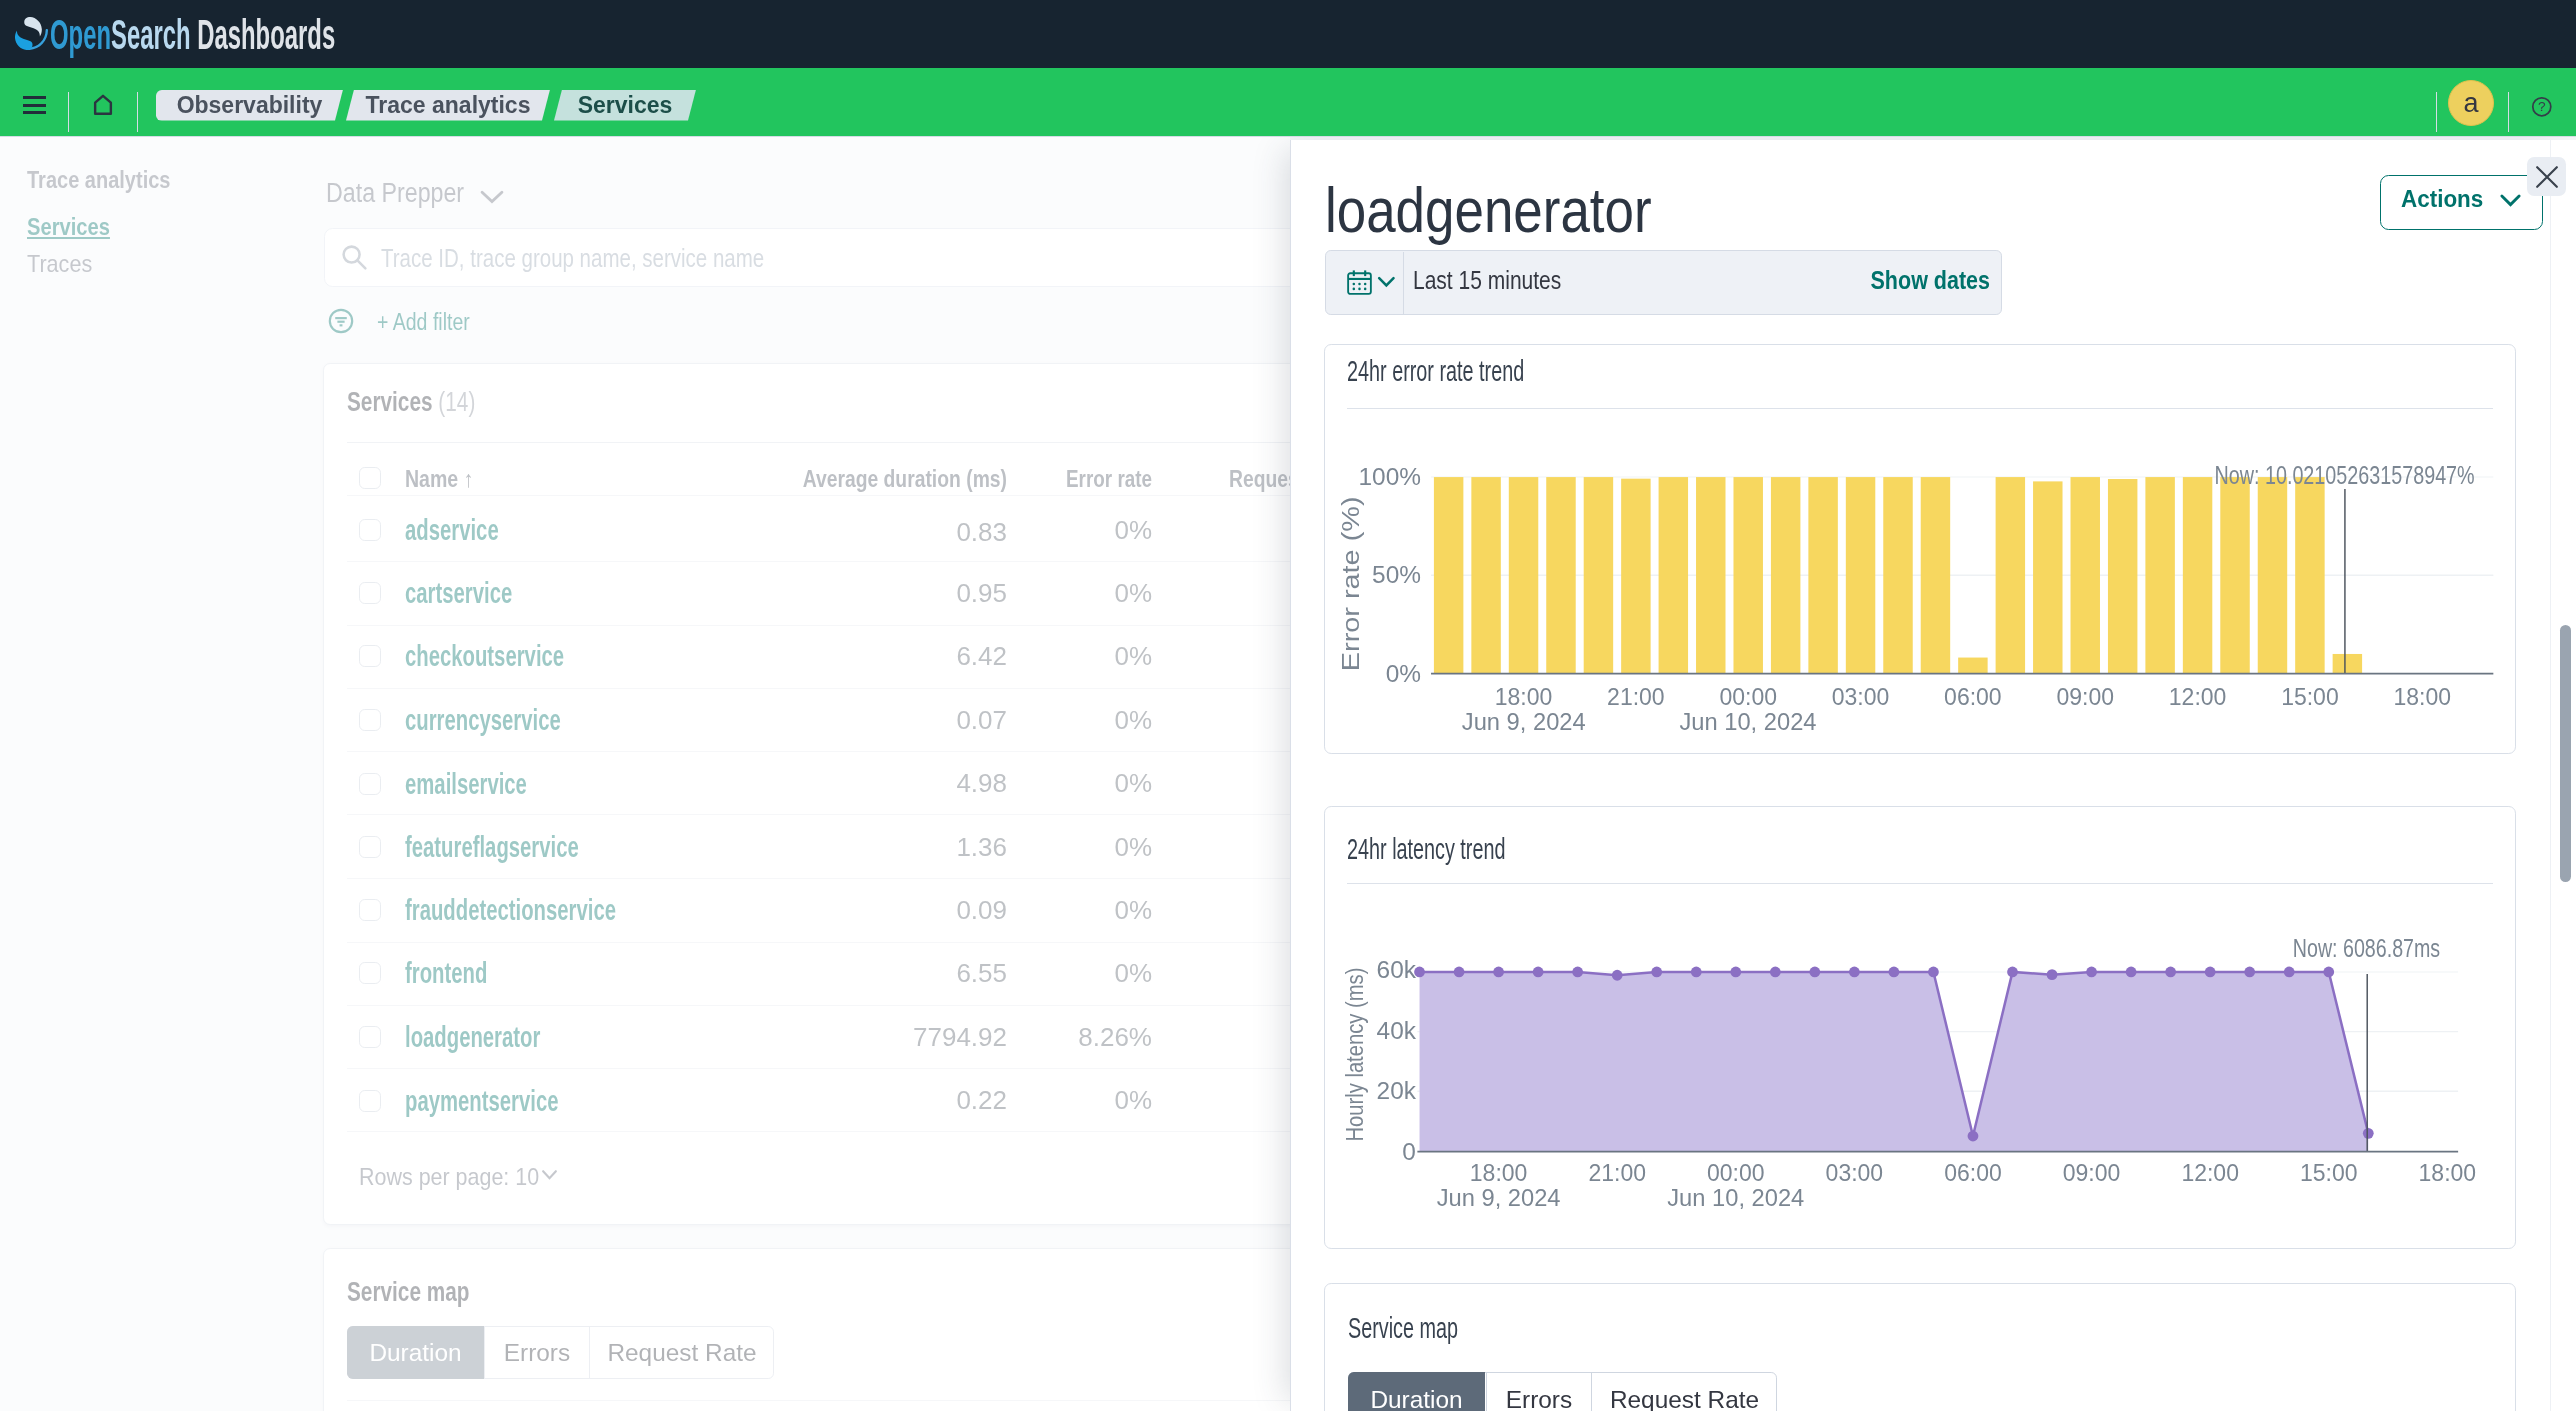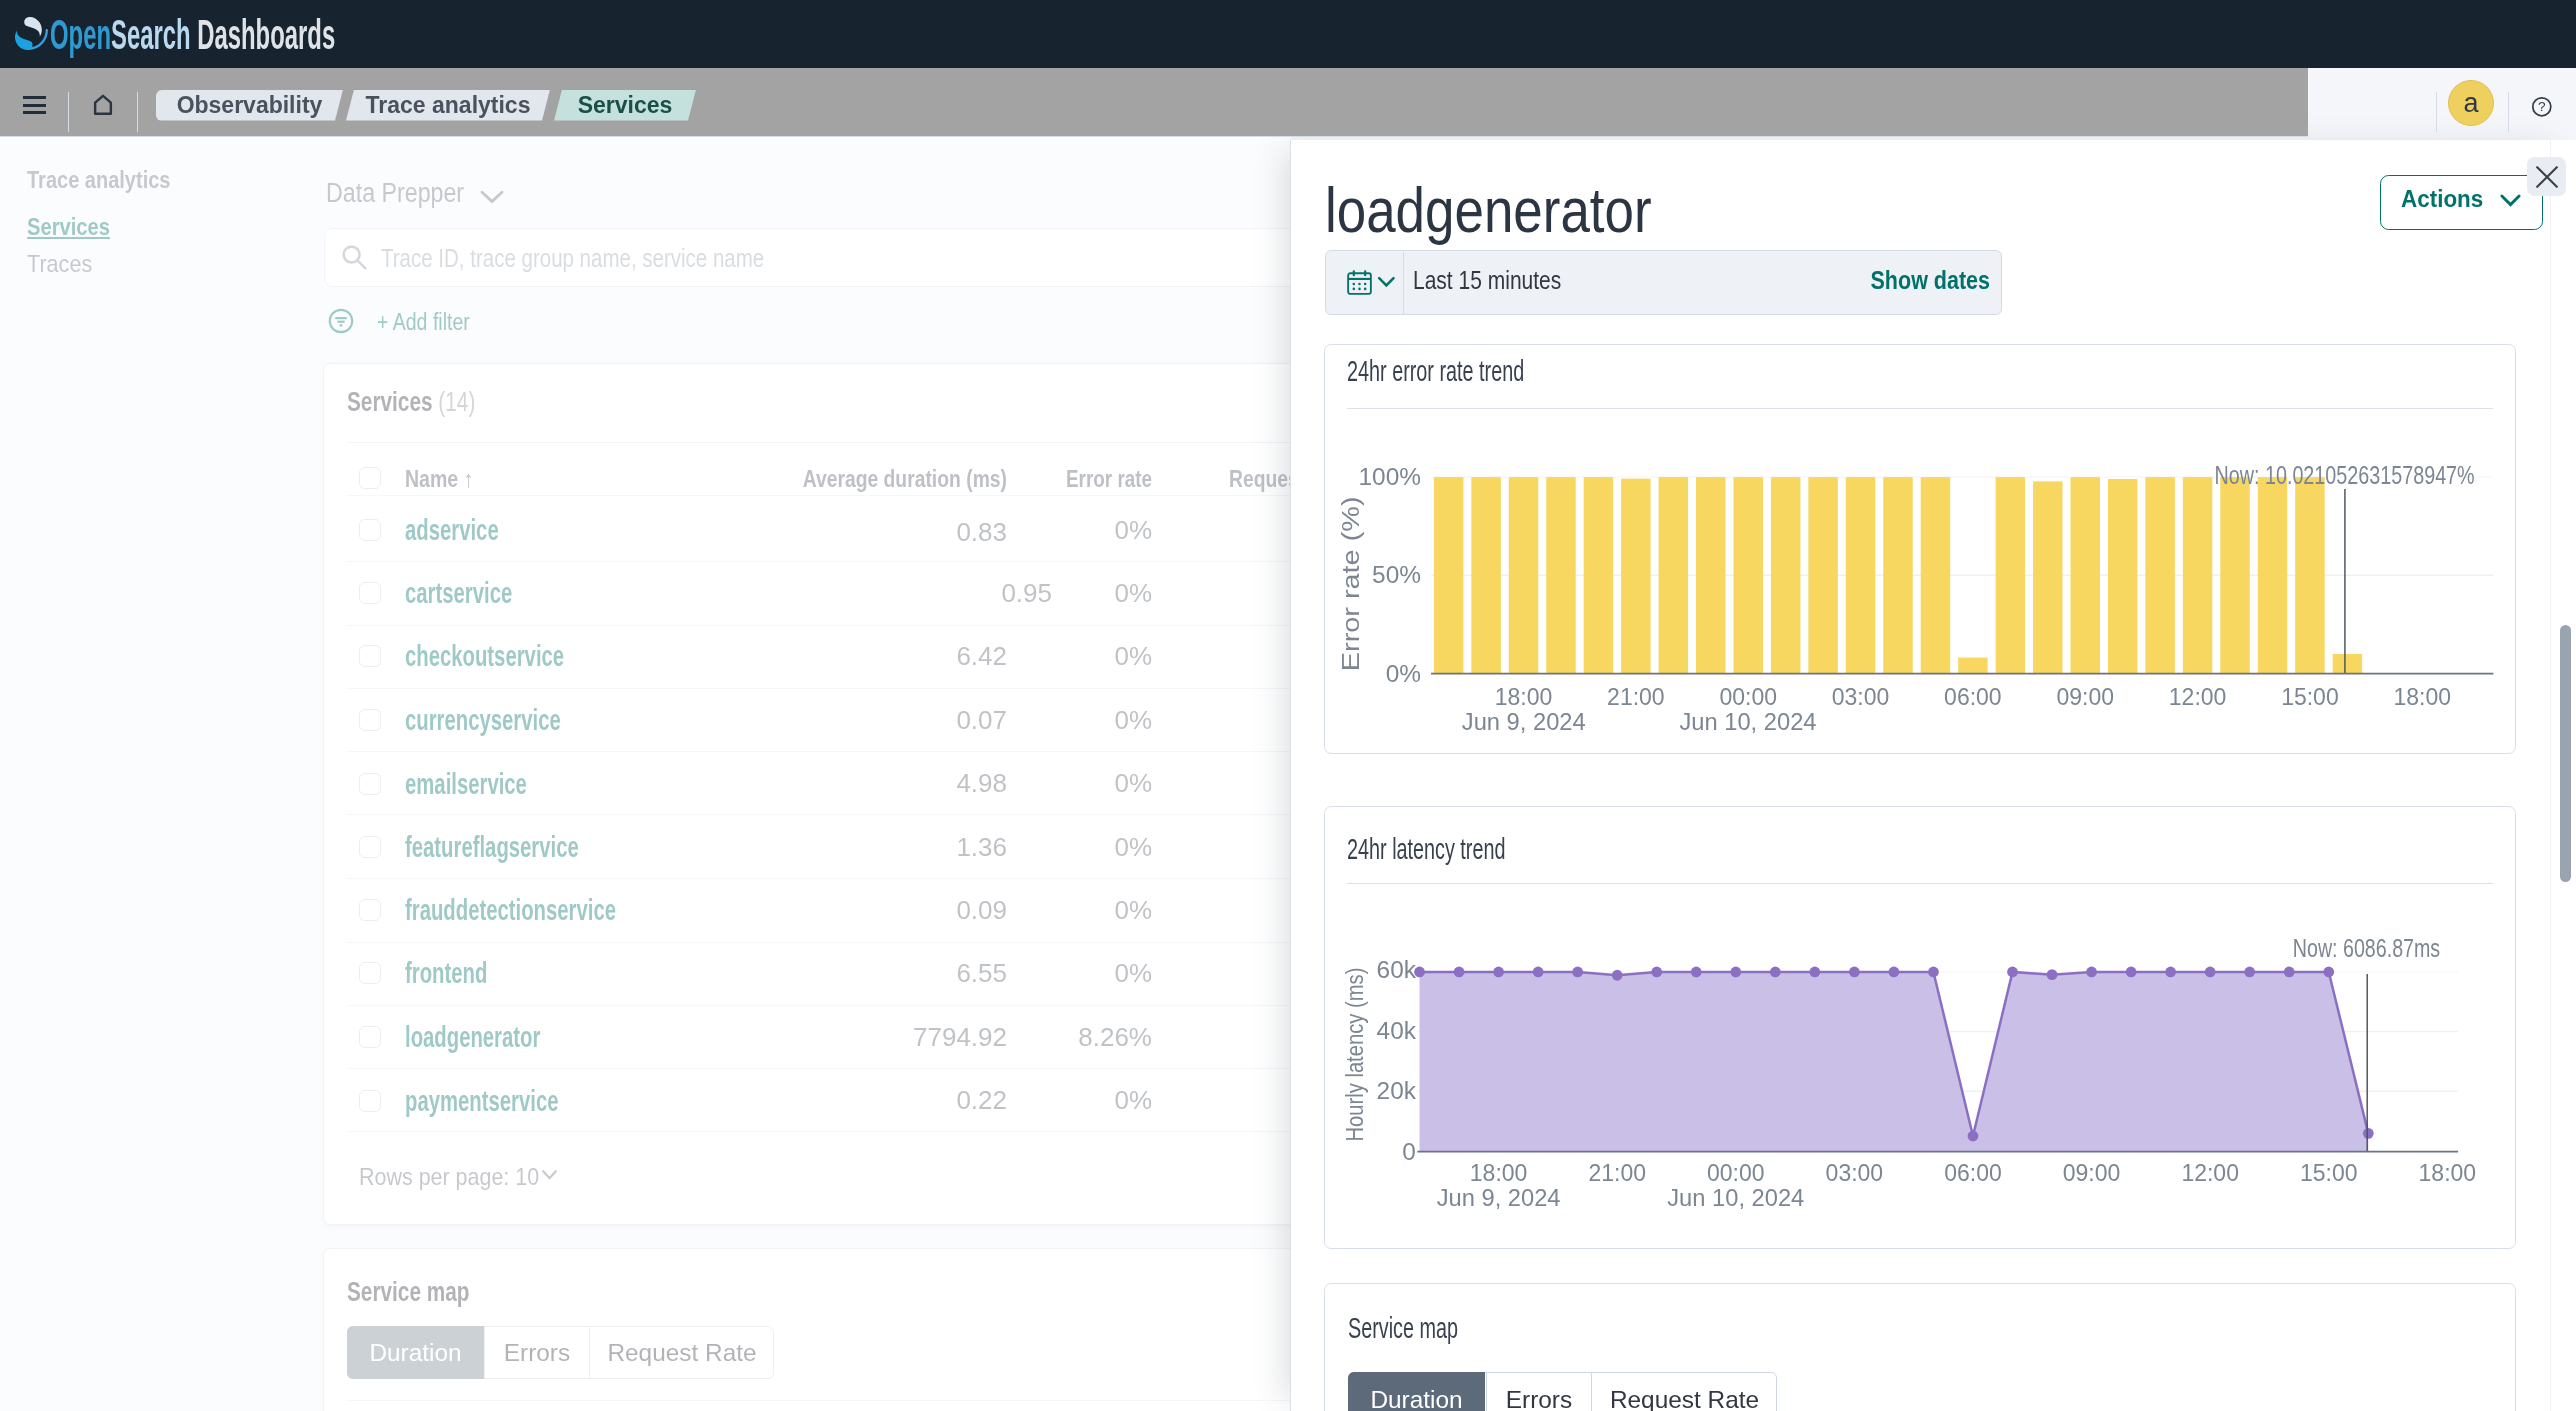--- a/index.html
+++ b/index.html
@@ -53,21 +53,21 @@
   <div class="abs hdr" style="left:934px;top:466px;width:218px;text-align:right;transform:scaleX(0.82);transform-origin:right top;white-space:nowrap">Error rate</div>
   <div class="abs hdr" style="left:1229px;top:466px;width:216px;transform:scaleX(0.84);transform-origin:left top;white-space:nowrap">Request Rate</div>
   <div class="abs rowline" style="top:495px"></div>
 <div class="cb" style="left:359px;top:519px"></div>
 <div class="abs svc" style="left:405px;top:514px">adservice</div>
 <div class="abs val" style="left:791px;top:517px;width:216px">0.83</div>
 <div class="abs val" style="left:934px;top:515px;width:218px">0%</div>
 <div class="abs rowline" style="top:561px"></div>
 <div class="cb" style="left:359px;top:582px"></div>
 <div class="abs svc" style="left:405px;top:577px">cartservice</div>
-<div class="abs val" style="left:836px;top:578px;width:216px">0.95</div>
+<div class="abs val" style="left:791px;top:578px;width:216px">0.95</div>
 <div class="abs val" style="left:934px;top:578px;width:218px">0%</div>
 <div class="abs rowline" style="top:625px"></div>
 <div class="cb" style="left:359px;top:645px"></div>
 <div class="abs svc" style="left:405px;top:640px">checkoutservice</div>
 <div class="abs val" style="left:791px;top:641px;width:216px">6.42</div>
 <div class="abs val" style="left:934px;top:641px;width:218px">0%</div>
 <div class="abs rowline" style="top:688px"></div>
 <div class="cb" style="left:359px;top:709px"></div>
 <div class="abs svc" style="left:405px;top:704px">currencyservice</div>
 <div class="abs val" style="left:791px;top:705px;width:216px">0.07</div>
@@ -265,21 +265,21 @@
 <div class="abs" style="left:1592px;top:1372px;width:185px;height:72px;color:#343741;font-size:24.4px;text-align:center;line-height:55px">Request Rate</div>
 
 <div class="abs" style="left:2550px;top:140px;width:26px;height:1271px;background:#fff;border-left:1.4px solid #eef1f5"></div>
 <div class="abs" style="left:2560px;top:625px;width:10.8px;height:257px;background:#9aa4b0;border-radius:5.8px"></div>
 
 <div class="abs" style="left:2527px;top:157px;width:39px;height:39px;background:#e9edf3;border-radius:7.2px"></div>
 <svg class="abs" style="left:2535px;top:165px" width="24" height="24" viewBox="0 0 33 33">
       <path d="M3 3 L30 30 M30 3 L3 30" stroke="#3a424d" stroke-width="3" stroke-linecap="round"></path>
     </svg>
 
-<div class="abs" style="left:0;top:68px;width:2308px;height:69px;background:#a3a3a3;border-bottom:1.4px solid #d5dce6">
+<div class="abs" style="left:0;top:68px;width:2576px;height:69px;background:#22c55e;border-bottom:1.4px solid #d5dce6">
   <div class="abs" style="left:23px;top:28px;width:23px;height:2.9px;background:#222d3a"></div>
   <div class="abs" style="left:23px;top:36px;width:23px;height:2.9px;background:#222d3a"></div>
   <div class="abs" style="left:23px;top:43px;width:23px;height:2.9px;background:#222d3a"></div>
   <div class="abs" style="left:68px;top:24px;width:1.4px;height:40px;background:#d5dce6"></div>
   <svg class="abs" style="left:93px;top:26px" width="20" height="21.6" viewBox="0 0 28 30">
         <path d="M3 12 L14 2.5 L25 12 L25 27.5 L3 27.5 Z" fill="none" stroke="#2b3540" stroke-width="3.4" stroke-linejoin="round"></path>
       </svg>
   <div class="abs" style="left:137px;top:24px;width:1.4px;height:40px;background:#d5dce6"></div>
   <div class="abs" style="left:156px;top:21.6px;width:187px;height:31px;background:#e2e6ed;color:#4a525e;font-size:23px;font-weight:bold;text-align:center;line-height:31px;clip-path:polygon(0 0,100% 0,calc(100% - 8px) 100%,0 100%);border-radius:5.8px 0 0 5.8px">Observability</div>
   <div class="abs" style="left:346px;top:21.6px;width:204px;height:31px;background:#e2e6ed;color:#4a525e;font-size:23px;font-weight:bold;text-align:center;line-height:31px;clip-path:polygon(8px 0,100% 0,calc(100% - 8px) 100%,0 100%)">Trace analytics</div>

